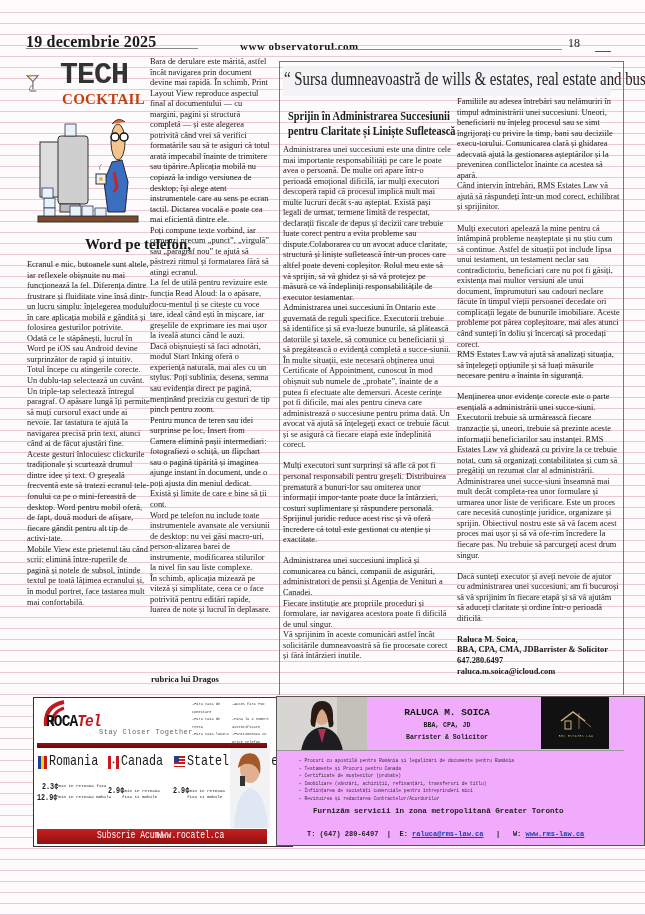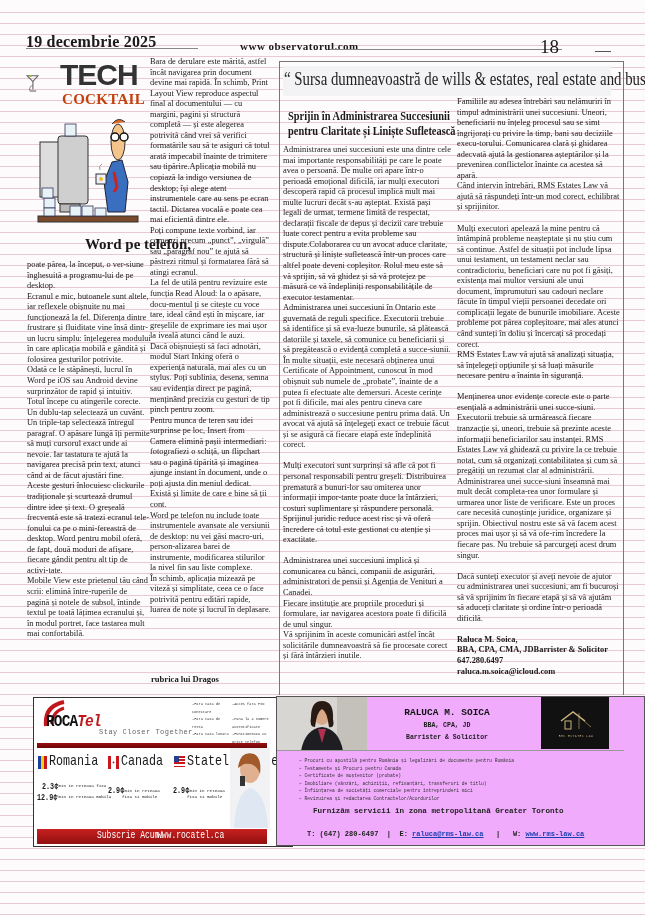--- a/index.html
+++ b/index.html
@@ -11,26 +11,26 @@
     position: relative;
     font-family: "Liberation Serif", "DejaVu Serif", serif;
     color: #1a1a1a;
   }
   .abs { position: absolute; }
   
   #hdr-date { left: 26px; top: 33px; font-size: 16px; font-weight: bold; letter-spacing: 0.2px; }
   #hdr-date-line { left: 26px; top: 48px; width: 172px; height: 1px; background: #888; }
   #hdr-site { left: 220px; top: 40px; font-size: 11px; font-weight: bold; letter-spacing: 0.5px; margin-left: 20px; }
   #hdr-right-line { left: 330px; top: 49px; width: 232px; height: 1px; background: #888; }
-  #hdr-page { left: 540px; top: 36px; font-size: 19px; }
+  #hdr-page { left: 568px; top: 36px; font-size: 12px; }
   #hdr-dash { left: 595px; top: 51px; width: 16px; height: 1px; background: #555; }
 
   
   #logo { left: 28px; top: 60px; width: 110px; height: 52px; }
-  #logo-tech { left: 60px; top: 58px; font-family: Liberation Sans, sans-serif; font-weight: bold; font-size: 30px; color: #333; letter-spacing: -1px; }
+  #logo-tech { left: 60px; top: 58px; font-family: Liberation Mono, monospace; font-weight: bold; font-size: 30px; color: #333; letter-spacing: -1px; }
   #logo-cocktail { left: 62px; top: 91px; font-family: Liberation Serif, serif; font-weight: bold; font-size: 15px; color: #c2410c; letter-spacing: 0.3px; }
   #cartoon { left: 30px; top: 112px; width: 115px; height: 125px; }
   #col1-title { left: 30px; top: 236px; width: 120px; font-size: 15px; font-weight: bold; text-align: center; margin-left: 48px; }
   .txt { font-size: 8.4px; line-height: 10.55px; }
   #col1-body { left: 27px; top: 260px; width: 124px; }
   #col2-body { left: 150px; top: 57px; width: 122px; }
   #col2-sign { left: 151px; top: 674px; font-size: 8.6px; font-weight: bold; }
   .para { display: block; }
   .gap { display: block; height: 10.55px; }
 
@@ -90,21 +90,20 @@
   <circle cx="85" cy="25" r="4" fill="#fff" stroke="#111" stroke-width="1.5"></circle>
   <circle cx="94" cy="25" r="4" fill="#fff" stroke="#111" stroke-width="1.5"></circle>
   <rect x="66" y="62" width="10" height="10" fill="#eef" stroke="#333"></rect>
   <circle cx="71" cy="67" r="2" fill="#e8c020"></circle>
   <path d="M70 58 Q68 54 72 52" fill="none" stroke="#999"></path>
 </svg>
 
 <div class="abs" id="col1-title">Word pe telefon,</div>
 
 <div class="abs txt" id="col1-body">
-  <span class="para">poate părea, la început, o ver-siune înghesuită a programu-lui de pe desktop.</span>
   <span class="para">Ecranul e mic, butoanele sunt altele, iar reflexele obișnuite nu mai funcționează la fel. Diferența dintre frustrare și fluiditate vine însă dintr-un lucru simplu: înțelegerea modului în care aplicația mobilă e gândită și folosirea gesturilor potrivite.</span>
   <span class="para">Odată ce le stăpânești, lucrul în Word pe iOS sau Android devine surprinzător de rapid și intuitiv. Totul începe cu atingerile corecte.</span>
   <span class="para">Un dublu-tap selectează un cuvânt. Un triple-tap selectează întregul paragraf. O apăsare lungă îți permite să muți cursorul exact unde ai nevoie. Iar tastatura te ajută la navigarea precisă prin text, atunci când ai de făcut ajustări fine.</span>
   <span class="para">Aceste gesturi înlocuiesc clickurile tradiționale și scurtează drumul dintre idee și text. O greșeală frecventă este să tratezi ecranul tele-fonului ca pe o mini-fereastră de desktop. Word pentru mobil oferă, de fapt, două moduri de afișare, fiecare gândit pentru alt tip de activi-tate.</span>
   <span class="para">Mobile View este prietenul tău când scrii: elimină între-ruperile de pagină și notele de subsol, întinde textul pe toată lățimea ecranului și, în modul portret, face tastarea mult mai confortabilă.</span>
 </div>
 
 <div class="abs txt" id="col2-body">
   <span class="para">Bara de derulare este mărită, astfel încât navigarea prin document devine mai rapidă. În schimb, Print Layout View reproduce aspectul final al documentului — cu margini, pagini și structură completă — și este alegerea potrivită când vrei să verifici formatările sau să te asiguri că totul arată impecabil înainte de trimitere sau tipărire.Aplicația mobilă nu copiază la indigo versiunea de desktop; își alege atent instrumentele care au sens pe ecran tactil. Dictarea vocală e poate cea mai eficientă dintre ele.</span>
   <span class="para">Poți compune texte vorbind, iar comenzi precum „punct”, „virgulă” sau „paragraf nou” te ajută să păstrezi ritmul și formatarea fără să atingi ecranul.</span>

